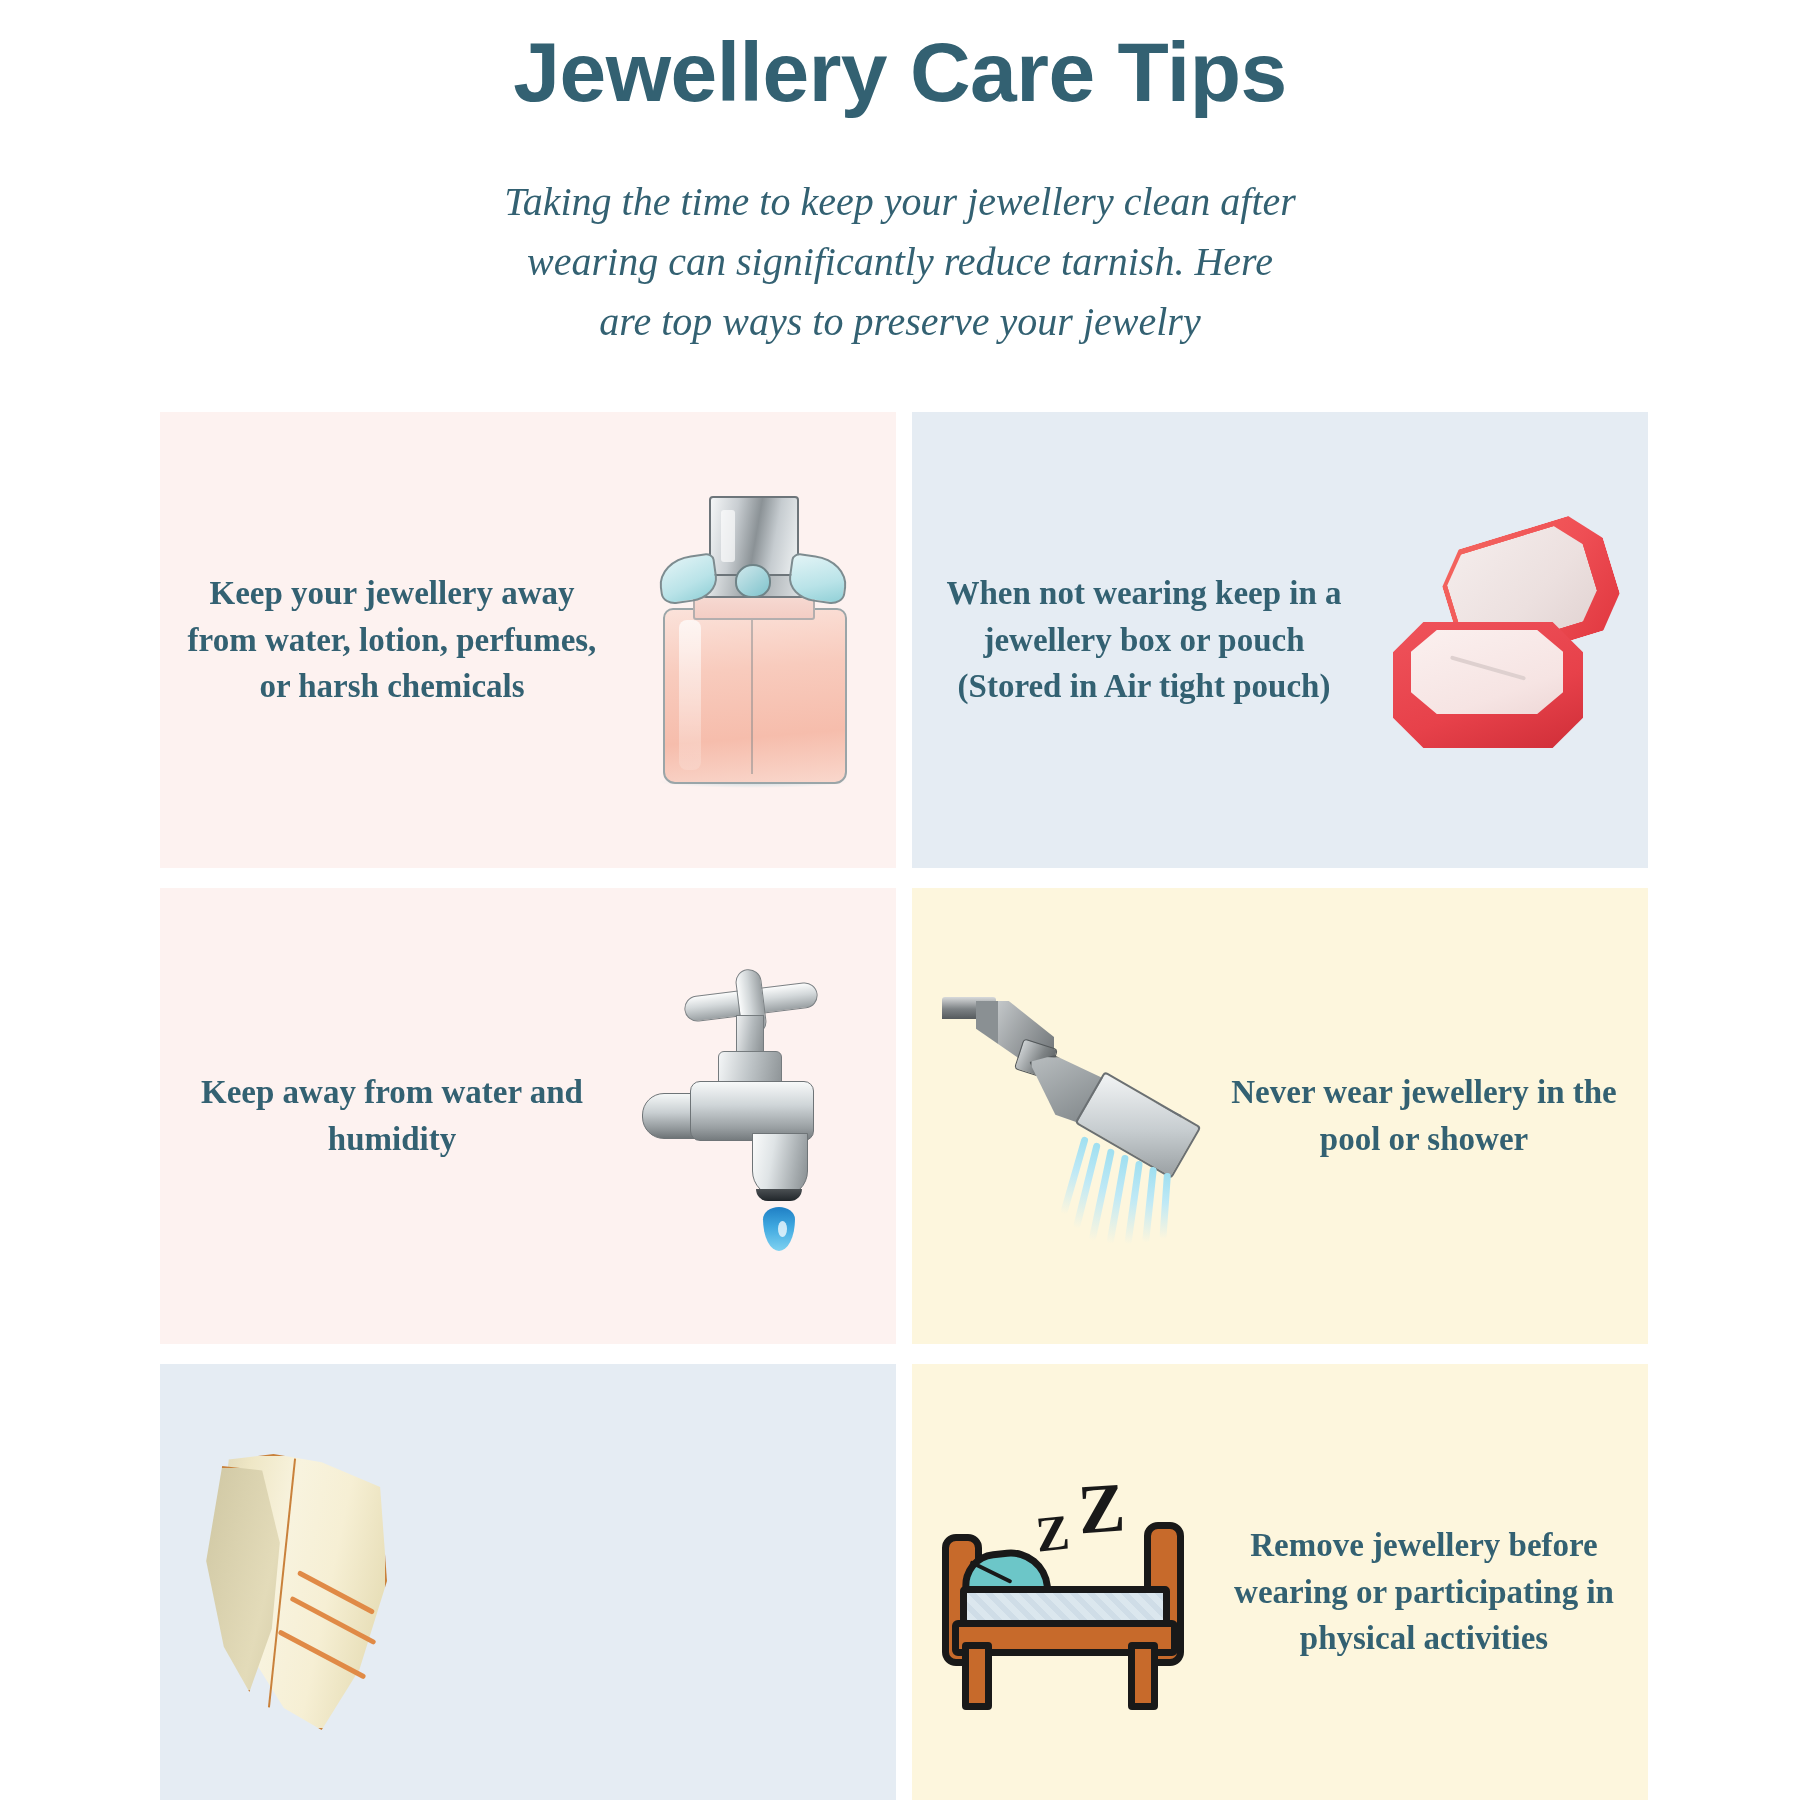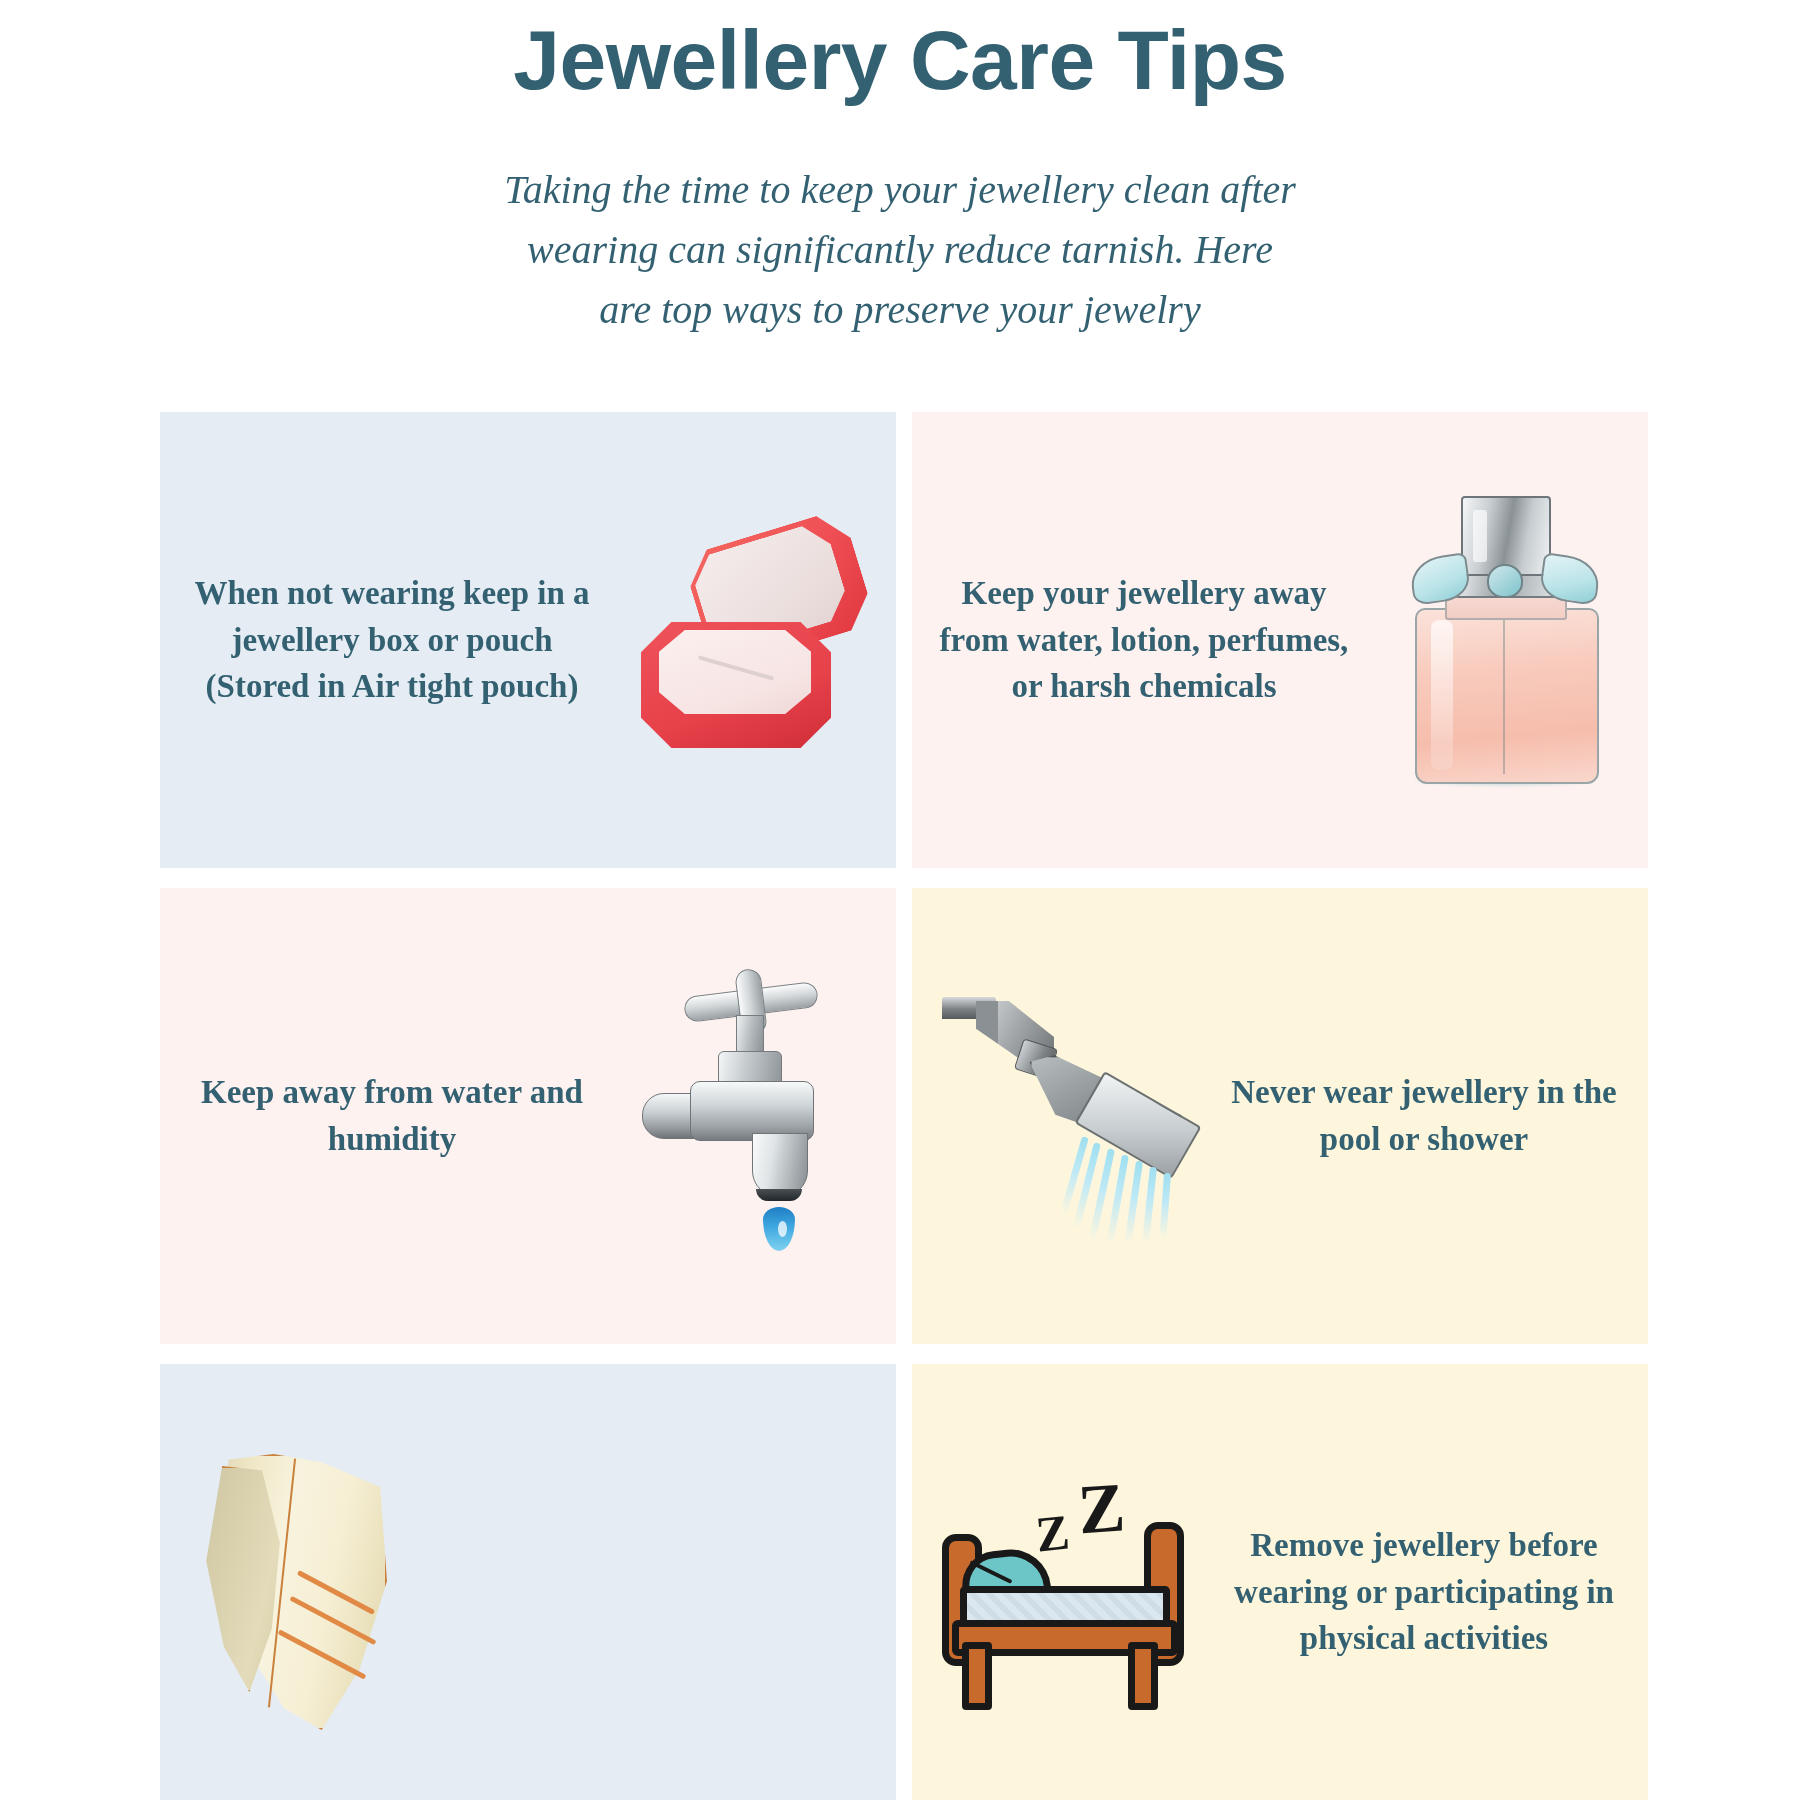--- a/index.html
+++ b/index.html
@@ -16,21 +16,21 @@
 
   .page {
     position: relative;
     width: 1800px;
     height: 1800px;
     background: #ffffff;
   }
 
   
   .header {
-    padding-top: 16px;
+    padding-top: 28px;
     text-align: center;
   }
   .title {
     font-family: "Liberation Sans", sans-serif;
     font-weight: bold;
     font-size: 84px;
     line-height: 1.05;
     color: #336172;
     letter-spacing: -0.5px;
     margin: 0;
@@ -346,45 +346,45 @@
 
 <div class="page">
 
   <div class="header">
     <h1 class="title">Jewellery Care Tips</h1>
     <p class="subtitle">Taking the time to keep your jewellery clean after wearing can significantly reduce tarnish. Here are top ways to preserve your jewelry</p>
   </div>
 
   <div class="grid">
 
-    <div class="card bg-blue text-left">
-      <div class="card-text">When not wearing keep in a jewellery box or pouch (Stored in Air tight pouch)</div>
-      <div class="card-art">
-        <div class="ringbox">
-          <div class="rb-lid"></div>
-          <div class="rb-lid-in"></div>
-          <div class="rb-base"></div>
-          <div class="rb-cushion"></div>
-          <div class="rb-slot"></div>
-        </div>
-      </div>
-    </div>
-
     <div class="card bg-pink text-left">
       <div class="card-text">Keep your jewellery away from water, lotion, perfumes, or harsh chemicals</div>
       <div class="card-art">
         <div class="perfume">
           <div class="perf-shadow"></div>
           <div class="perf-body"></div>
           <div class="perf-neckplate"></div>
           <div class="perf-collar"></div>
           <div class="perf-cap"></div>
           <div class="perf-bowL"></div>
           <div class="perf-bowR"></div>
           <div class="perf-knot"></div>
+        </div>
+      </div>
+    </div>
+
+    <div class="card bg-blue text-left">
+      <div class="card-text">When not wearing keep in a jewellery box or pouch (Stored in Air tight pouch)</div>
+      <div class="card-art">
+        <div class="ringbox">
+          <div class="rb-lid"></div>
+          <div class="rb-lid-in"></div>
+          <div class="rb-base"></div>
+          <div class="rb-cushion"></div>
+          <div class="rb-slot"></div>
         </div>
       </div>
     </div>
 
     <div class="card bg-pink text-left">
       <div class="card-text">Keep away from water and humidity</div>
       <div class="card-art">
         <div class="faucet">
           <div class="fc-handle-h"></div>
           <div class="fc-handle-v"></div>

